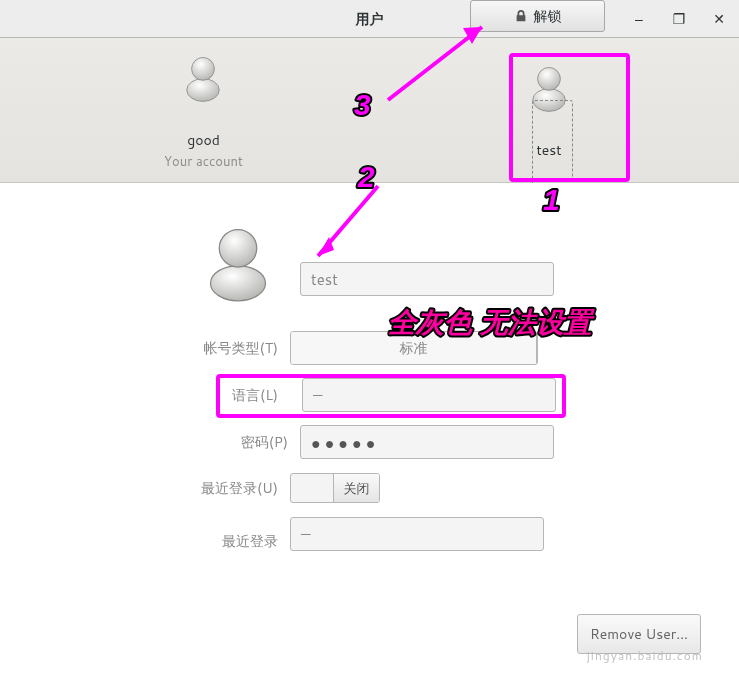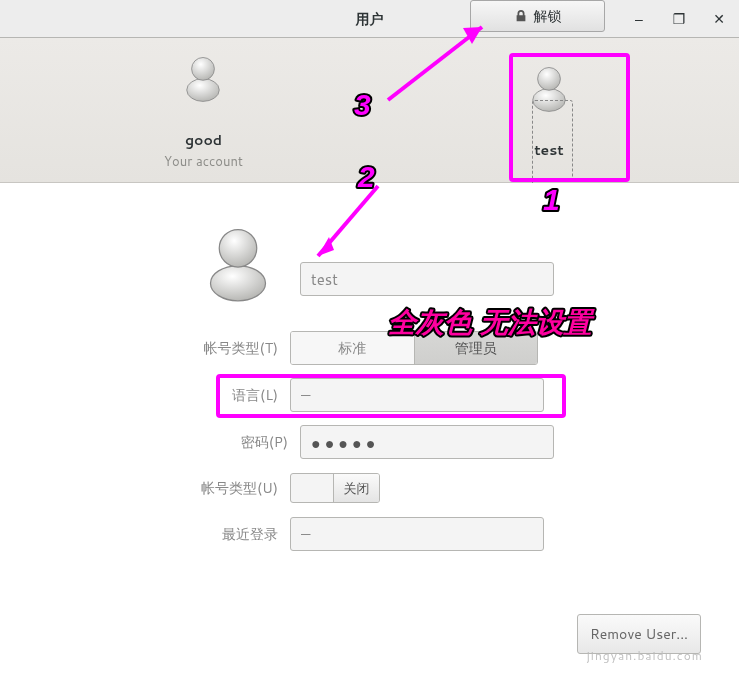--- a/index.html
+++ b/index.html
@@ -60,21 +60,21 @@
     background: linear-gradient(#eceae7,#e5e3df);
     border-bottom: 1px solid #c8c6c2;
     display: flex; align-items: center; justify-content: center;
     gap: 280px;
     position: relative;
   }
   .user-tile {
     display: flex; flex-direction: column; align-items: center;
     gap: 2px;
   }
-  .user-name { font-weight: bold; margin-top: 20px; }
+  .user-name { font-weight: normal; margin-top: 20px; }
   .user-sub { color: #8d8d89; font-size: 13px; }
   .avatar-big svg { width: 52px; height: 52px; }
   .avatar-huge svg { width: 80px; height: 80px; }
   .selected-frame {
     position: absolute;
     left: 532px; top: 62px;
     width: 41px; height: 97px;
     border: 1px dashed #888;
     border-radius: 3px;
     pointer-events: none;
@@ -107,24 +107,24 @@
   .form-row {
     position: absolute;
     display: flex; align-items: center;
     height: 34px;
   }
   .form-label {
     width: 100px; text-align: right; margin-right: 12px;
     color: #888;
   }
   .row-type { left: 178px; top: 331px; }
-  .row-lang { left: 178px; top: 378px; }
+  .row-lang { left: 178px; top: 378px; gap: 12px; }
   .row-pass { left: 188px; top: 425px; }
   .row-auto { left: 178px; top: 471px; }
-  .row-last { left: 178px; top: 517px; }
+  .row-last { left: 178px; top: 517px; align-items: flex-end; }
   .seg-control {
     display: flex; width: 248px; height: 34px;
     border: 1px solid #b6b6b3; border-radius: 3px; overflow: hidden;
   }
   .seg-btn {
     flex: 1; display: flex; align-items: center; justify-content: center;
     font-size: 14px; color: #888;
     background: #f7f7f7;
   }
   .seg-btn.active {
@@ -269,40 +269,39 @@
 
   <div class="name-input">
     <span>test</span>
   </div>
 
   <div class="form-row row-type">
     <div class="form-label">帐号类型(T)</div>
     <div class="seg-control">
       <div class="seg-btn">标准</div>
       <div class="seg-sep"></div>
-      <div class="seg-btn active">管理员</div>
     </div>
   </div>
 
   <div class="form-row row-lang">
     <div class="form-label">语言(L)</div>
     <div class="field-box">
       <span>—</span>
     </div>
   </div>
 
   <div class="form-row row-pass">
     <div class="form-label">密码(P)</div>
     <div class="field-box">
       <span class="dots">●●●●●</span>
     </div>
   </div>
 
   <div class="form-row row-auto">
-    <div class="form-label">帐号类型(U)</div>
+    <div class="form-label">最近登录(U)</div>
     <div class="switch-wrap">
       <div class="switch-space"></div>
       <div class="switch-knob">关闭</div>
     </div>
   </div>
 
   <div class="form-row row-last">
     <div class="form-label">最近登录</div>
     <div class="field-box">
       <span>—</span>

